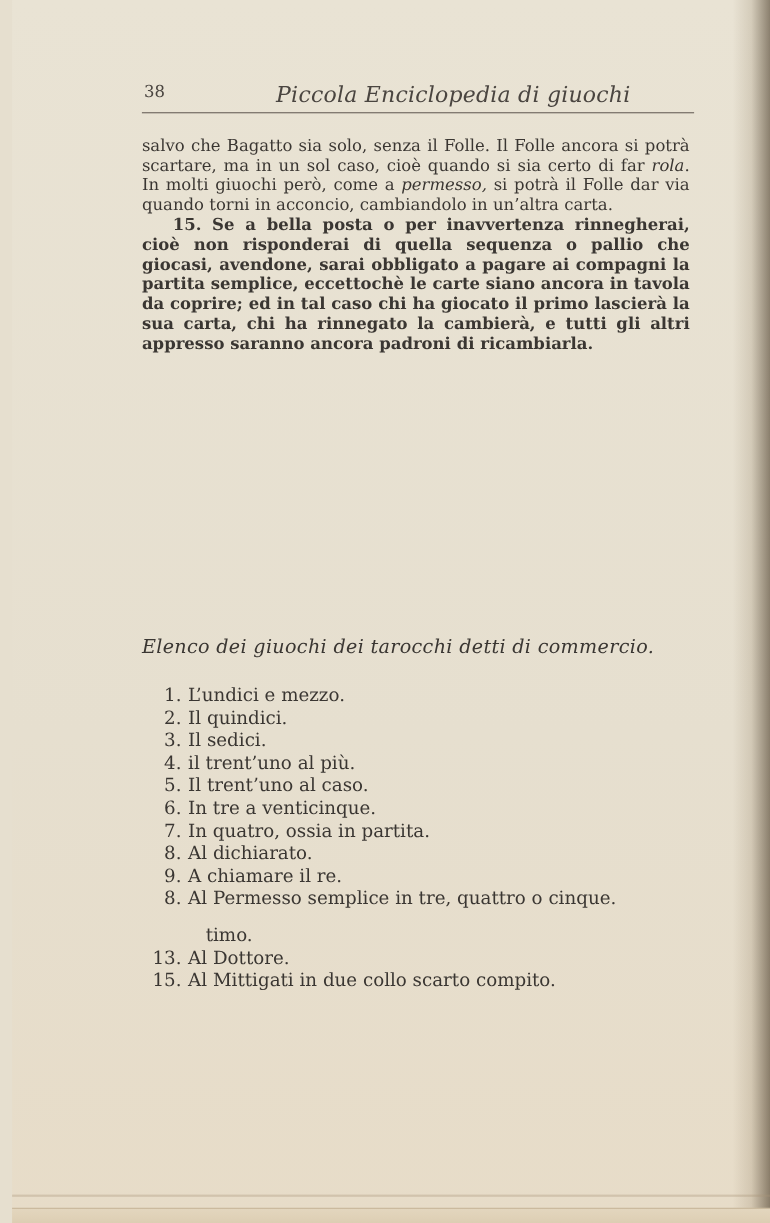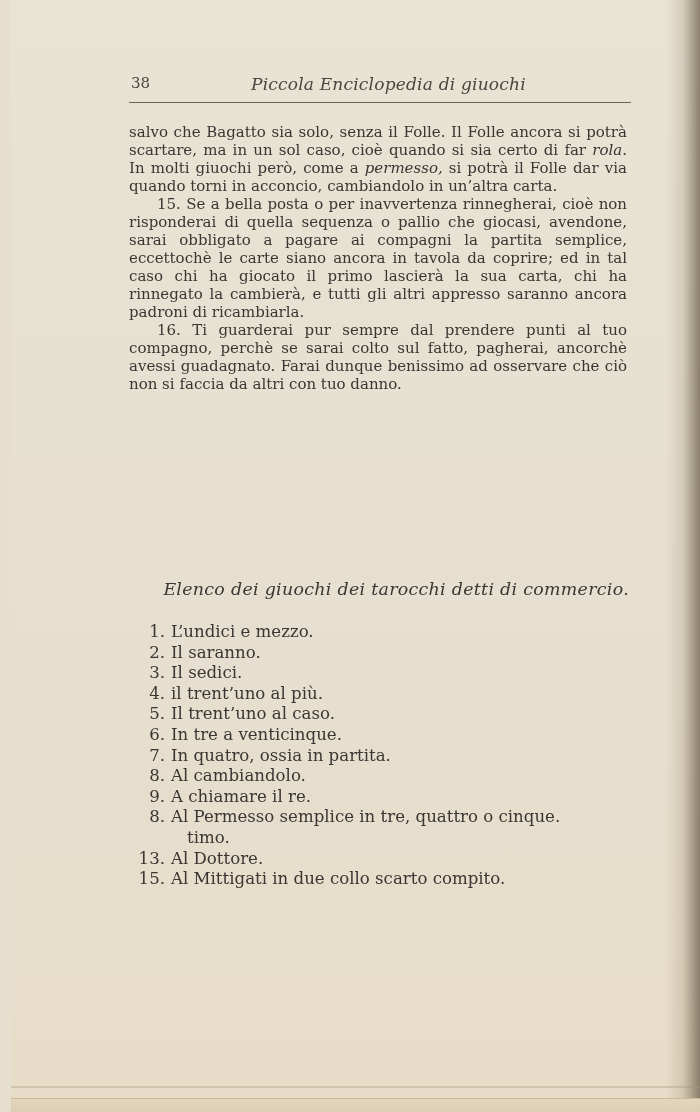--- a/index.html
+++ b/index.html
@@ -25,76 +25,75 @@
       background: linear-gradient(to bottom, #e3d6be, #dccdb2);
       border-top: 1px solid rgba(170,150,120,0.35);
     }
     .header {
       position: absolute; left: 118px; top: 74px; width: 502px; height: 24px;
     }
     .page-number {
       position: absolute; left: 2px; top: 0; font-size: 15px; color: #4a4540;
     }
     .running-title {
-      position: absolute; left: 122px; top: 0; font-size: 17px; font-style: italic;
+      position: absolute; left: 122px; top: 0; font-size: 20px; font-style: italic;
       color: #4a4540; letter-spacing: 0.2px;
     }
     .header-rule {
       position: absolute; left: 118px; top: 102px; width: 502px; height: 1px;
       background: #6a625a;
     }
     .body-text {
       position: absolute; left: 118px; top: 123px; width: 498px;
       font-size: 15px; line-height: 18px; text-align: justify;
       color: #3a3632;
     }
     .body-text p { margin: 0; }
-    .body-text p.indent { text-indent: 28px; }
+    .body-text p.indent { text-indent: 28px; font-weight: bold; }
     .body-text em { font-style: italic; }
     .section-title {
       position: absolute; left: 118px; top: 579px; width: 500px;
-      font-size: 17.4px; font-style: italic; color: #3a3632; letter-spacing: 0.3px; text-align: right;
+      font-size: 17.4px; font-style: italic; color: #3a3632; letter-spacing: 0.3px;
     }
     .game-list {
       position: absolute; left: 118px; top: 622px; width: 500px;
       font-size: 16.6px; line-height: 20.6px; color: #3a3632;
       margin: 0; padding: 0; list-style: none;
     }
     .game-list li { display: flex; }
     .game-list .num { width: 36px; text-align: right; padding-right: 6px; flex: none; }
     .game-list .txt { flex: 1; }
-    .game-list .cont { padding-left: 42px; }
+    .game-list .cont { padding-left: 42px; margin-top: 12px; }
     .game-list .cont .txt { padding-left: 16px; }
   </style>
 </head>
 <body>
 
 <div class="page">
   <div class="header">
     <span class="page-number">38</span>
     <span class="running-title">Piccola Enciclopedia di giuochi</span>
   </div>
   <div class="header-rule"></div>
 
   <div class="body-text">
     <p><span>salvo che Bagatto sia solo, senza il Folle. Il Folle ancora si potrà scartare, ma in un sol caso, cioè quando si sia certo di far </span><em>rola</em><span>. In molti giuochi però, come a </span><em>permesso,</em><span> si potrà il Folle dar via quando torni in acconcio, cambiandolo in un’altra carta.</span></p>
     <p class="indent">15. Se a bella posta o per inavvertenza rinnegherai, cioè non risponderai di quella sequenza o pallio che giocasi, avendone, sarai obbligato a pagare ai compagni la partita semplice, eccettochè le carte siano ancora in tavola da coprire; ed in tal caso chi ha giocato il primo lascierà la sua carta, chi ha rinnegato la cambierà, e tutti gli altri appresso saranno ancora padroni di ricambiarla.</p>
-    <p class="indent">16. Ti guarderai pur sempre dal prendere punti al tuo compagno, perchè se sarai colto sul fatto, pagherai, ancorchè avessi guadagnato. Farai dunque benissimo ad osservare che ciò non si faccia da altri con tuo danno.</p>
   </div>
 
   <div class="section-title">Elenco dei giuochi dei tarocchi detti di commercio.</div>
 
   <ul class="game-list" id="game-list">
       <li>
         <span class="num">1.</span>
         <span class="txt">L’undici e mezzo.</span>
       </li>
       <li>
         <span class="num">2.</span>
-        <span class="txt">Il saranno.</span>
+        <span class="txt">Il quindici.</span>
       </li>
       <li>
         <span class="num">3.</span>
         <span class="txt">Il sedici.</span>
       </li>
       <li>
         <span class="num">4.</span>
         <span class="txt">il trent’uno al più.</span>
       </li>
       <li>
@@ -104,21 +103,21 @@
       <li>
         <span class="num">6.</span>
         <span class="txt">In tre a venticinque.</span>
       </li>
       <li>
         <span class="num">7.</span>
         <span class="txt">In quatro, ossia in partita.</span>
       </li>
       <li>
         <span class="num">8.</span>
-        <span class="txt">Al cambiandolo.</span>
+        <span class="txt">Al dichiarato.</span>
       </li>
       <li>
         <span class="num">9.</span>
         <span class="txt">A chiamare il re.</span>
       </li>
       <li>
         <span class="num">8.</span>
         <span class="txt">Al Permesso semplice in tre, quattro o cinque.</span>
       </li>
       <li class="cont">

